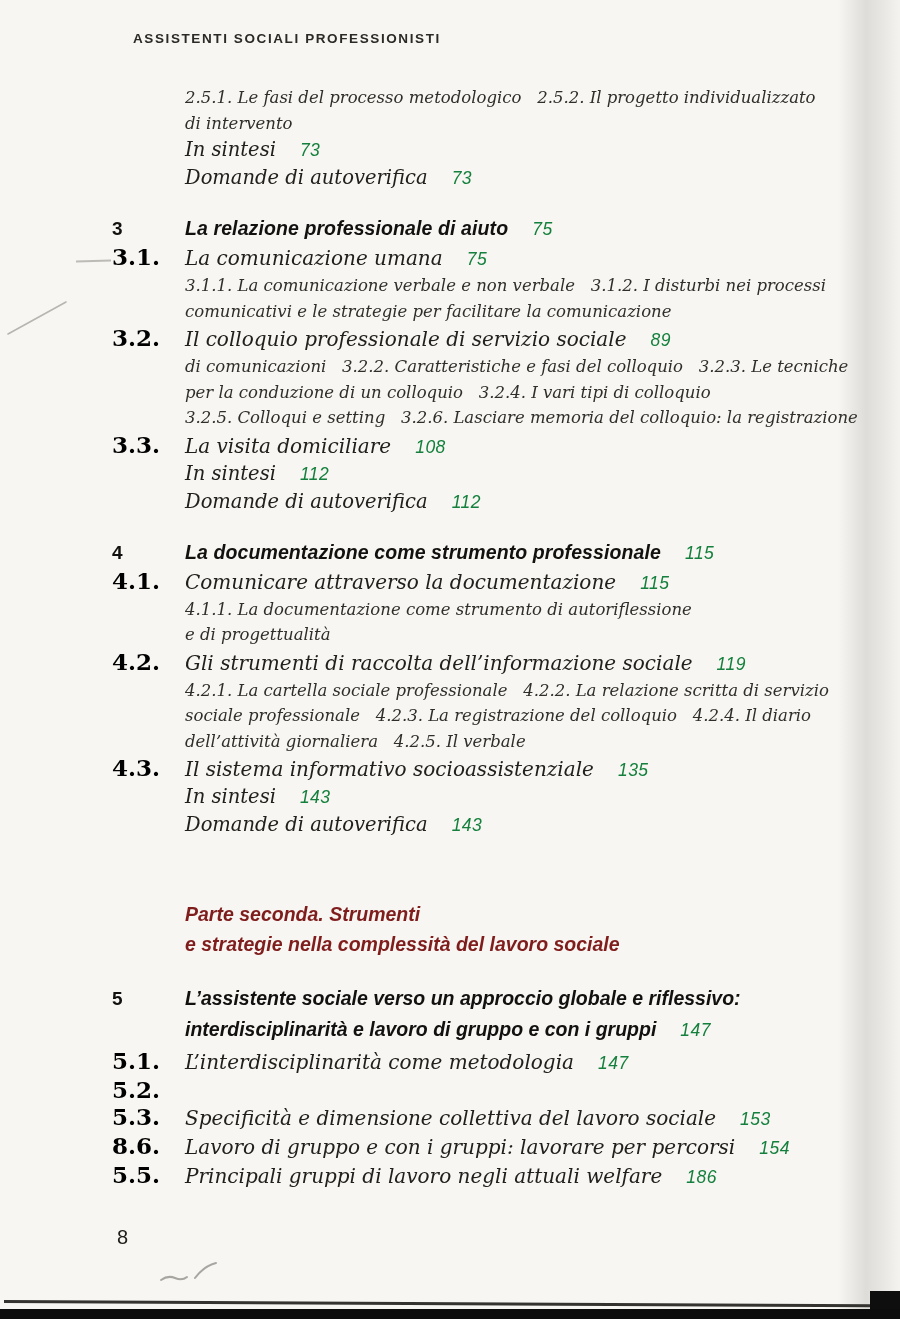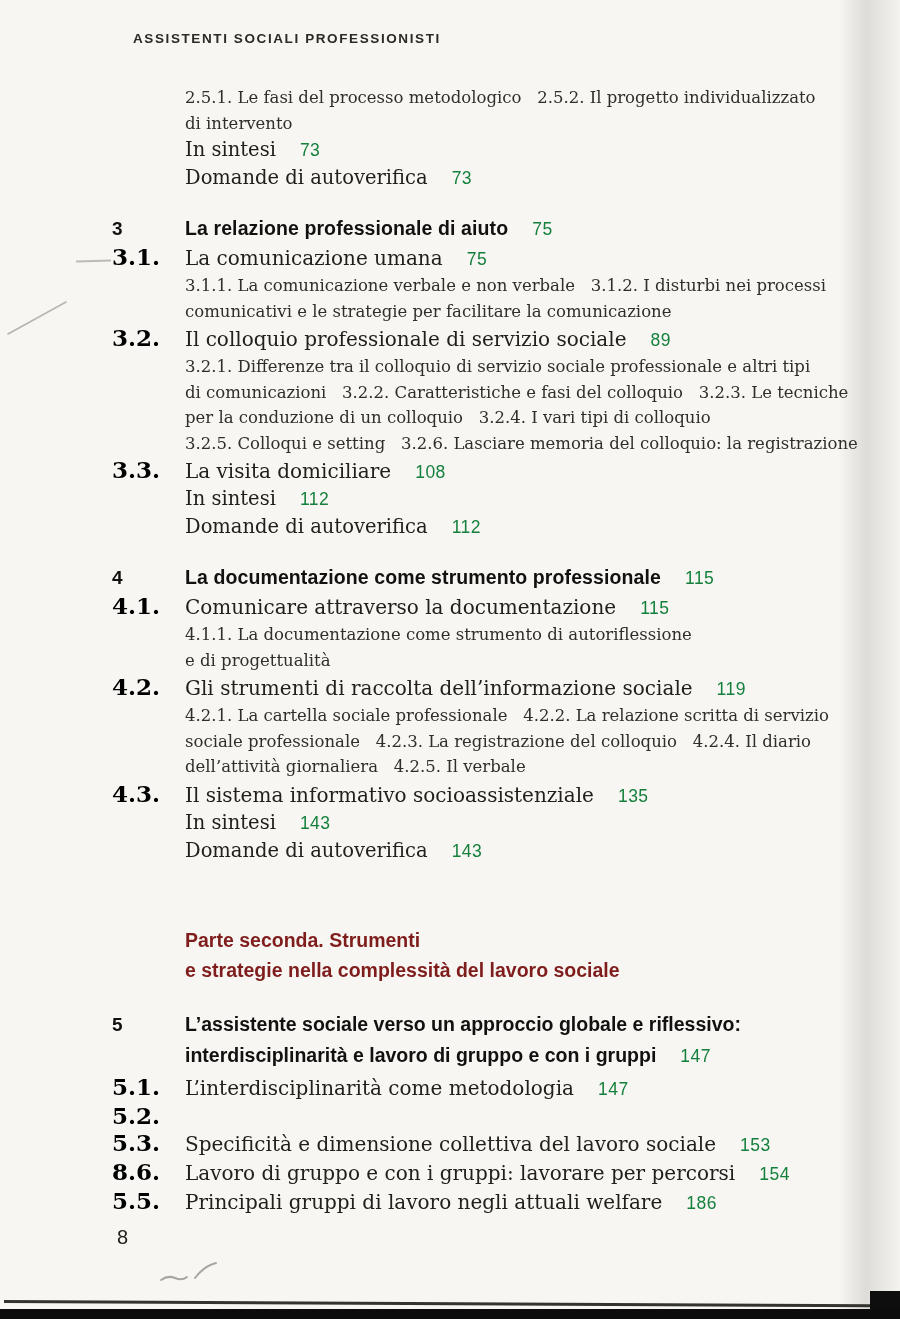--- a/index.html
+++ b/index.html
@@ -18,21 +18,21 @@
     font-size:13.5px;font-weight:700;letter-spacing:1.6px;
     color:#2b2a27;
   }
 
   
   .toc{position:absolute;left:112px;top:84px;width:716px;}
   .row{display:grid;grid-template-columns:73px 1fr;align-items:baseline;}
   .num{
     font-family:"DejaVu Serif", serif;font-size:23px;color:#000000;font-weight:bold;
   }
-  .content{min-width:0;}
+  .content{min-width:0;font-style:italic;}
   .title{
     font-size:20px;color:#21201d;white-space:nowrap;line-height:28px;
   }
   .pg{
     font-family:"Liberation Sans", sans-serif;font-size:17.5px;
     color:#15803d;margin-left:24px;letter-spacing:0.5px;
   }
   .sub .content{padding-top:1px;}
   .sub-line{
     font-size:16.5px;color:#302e29;line-height:25.5px;white-space:nowrap;
@@ -137,21 +137,20 @@
     </div>
 
     <div class="row">
       <div class="num">3.2.</div>
       <div class="content"><span class="title">Il colloquio professionale di servizio sociale</span><span class="pg">89</span></div>
     </div>
 
     <div class="row sub">
       <div class="num"></div>
       <div class="content">
-        <div class="sub-line">3.2.1. Differenze tra il colloquio di servizio sociale professionale e altri tipi</div>
         <div class="sub-line">di comunicazioni&nbsp;&nbsp; 3.2.2. Caratteristiche e fasi del colloquio&nbsp;&nbsp; 3.2.3. Le tecniche</div>
         <div class="sub-line">per la conduzione di un colloquio&nbsp;&nbsp; 3.2.4. I vari tipi di colloquio</div>
         <div class="sub-line">3.2.5. Colloqui e setting&nbsp;&nbsp; 3.2.6. Lasciare memoria del colloquio: la registrazione</div>
       </div>
     </div>
 
     <div class="row">
       <div class="num">3.3.</div>
       <div class="content"><span class="title">La visita domiciliare</span><span class="pg">108</span></div>
     </div>

